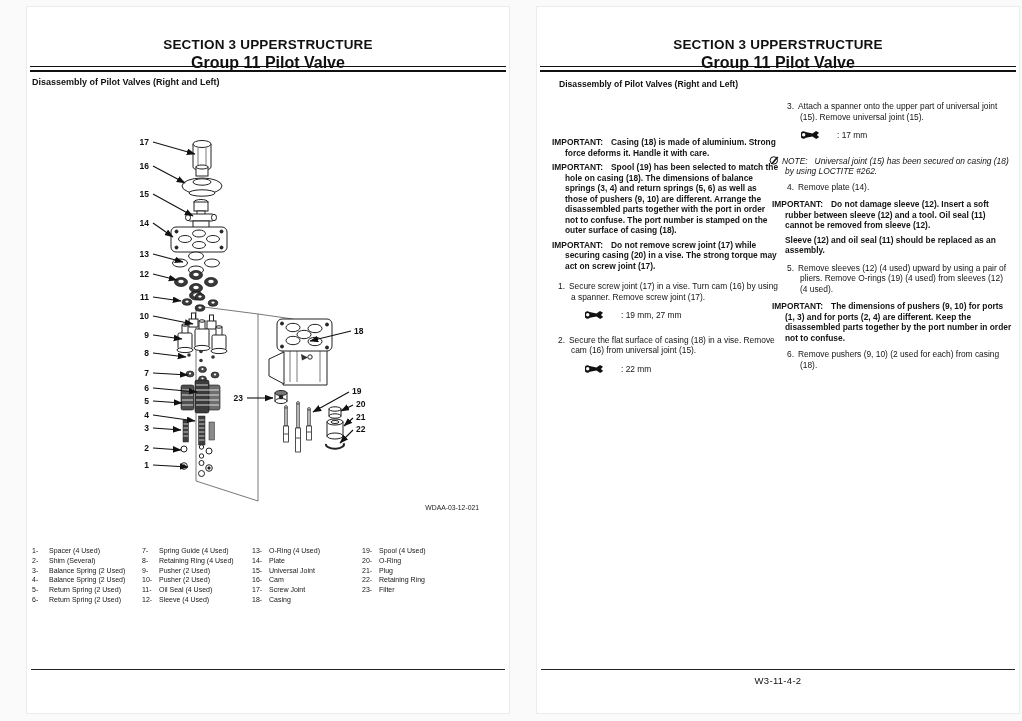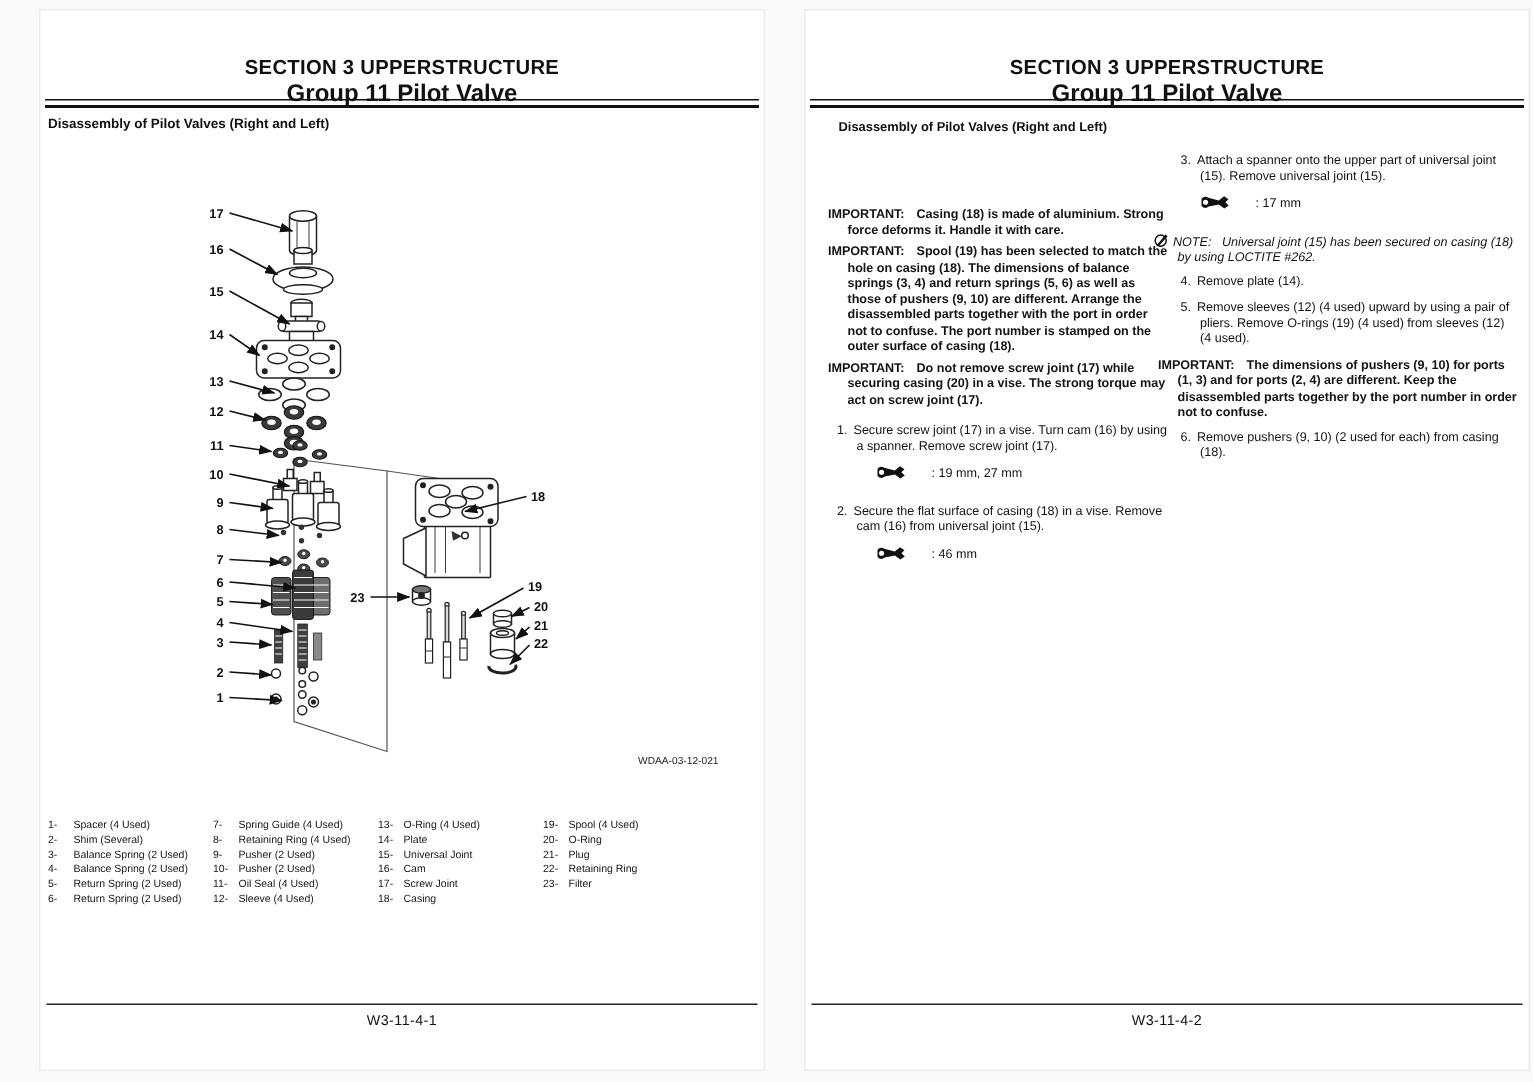--- a/index.html
+++ b/index.html
@@ -428,21 +428,20 @@
           <span>Retaining Ring</span>
         </div>
       <div class="prow">
           <span class="pnum">23-</span>
           <span>Filter</span>
         </div>
     </div>
   </div>
 
   <div class="footer-rule"></div>
-  <div class="footer-text">W3-11-4-1</div>
 </div>
 
 <div class="page" id="p2">
   <div class="hdr-title">SECTION 3 UPPERSTRUCTURE</div>
   <div class="hdr-sub">Group 11 Pilot Valve</div>
   <div class="hdr-rule"></div>
   <div class="page-heading">Disassembly of Pilot Valves (Right and Left)</div>
 
   <div class="col" id="colL">
     <div class="imp">
@@ -465,21 +464,21 @@
       <span>: 19 mm, 27 mm</span>
     </div>
     <div class="step">
       <span class="num">2.</span><span>Secure the flat surface of casing (18) in a vise. Remove cam (16) from universal joint (15).</span>
     </div>
     <div class="wrench">
       <svg class="icon" width="21" height="10" viewBox="0 0 21 10">
         <path d="M4.6,1.9 A3.6,3.6 0 1 0 4.9,7.7 L11.5,6.4 L15.2,9.0 L18.2,7.0 L15.9,4.9 L18.0,2.8 L15.0,0.9 L11.5,3.6 Z" fill="#111"></path>
         <circle cx="2.7" cy="4.8" r="1.7" fill="#fff"></circle>
       </svg>
-      <span>: 46 mm</span>
+      <span>: 22 mm</span>
     </div>
   </div>
 
   <div class="col" id="colR">
     <div class="step" style="margin-top:12px">
       <span class="num">3.</span><span>Attach a spanner onto the upper part of universal joint (15). Remove universal joint (15).</span>
     </div>
     <div class="wrench">
       <svg class="icon" width="21" height="10" viewBox="0 0 21 10">
         <path d="M4.6,1.9 A3.6,3.6 0 1 0 4.9,7.7 L11.5,6.4 L15.2,9.0 L18.2,7.0 L15.9,4.9 L18.0,2.8 L15.0,0.9 L11.5,3.6 Z" fill="#111"></path>
@@ -489,20 +488,24 @@
     </div>
     <div class="note">
       <svg class="icon" width="10" height="10" viewBox="0 0 10 10">
         <circle cx="4.8" cy="5.4" r="3.7" fill="none" stroke="#111" stroke-width="1"></circle>
         <path d="M2.4,8.2 L8.0,1.4 L9.4,2.5 L3.9,8.7 L1.9,9.3 Z" fill="#111"></path>
       </svg><span class="lbl">NOTE:</span><span>Universal joint (15) has been secured on casing (18) by using LOCTITE #262.</span>
     </div>
     <div class="step" style="margin-top:5px">
       <span class="num">4.</span><span>Remove plate (14).</span>
     </div>
+    <div class="imp" style="margin-top:7px">
+      <span class="lbl">IMPORTANT:</span><span>Do not damage sleeve (12). Insert a soft rubber between sleeve (12) and a tool. Oil seal (11) cannot be removed from sleeve (12).</span>
+      <div class="cont">Sleeve (12) and oil seal (11) should be replaced as an assembly.</div>
+    </div>
     <div class="step" style="margin-top:7px">
       <span class="num">5.</span><span>Remove sleeves (12) (4 used) upward by using a pair of pliers. Remove O-rings (19) (4 used) from sleeves (12) (4 used).</span>
     </div>
     <div class="imp" style="margin-top:7px">
       <span class="lbl">IMPORTANT:</span><span>The dimensions of pushers (9, 10) for ports (1, 3) and for ports (2, 4) are different. Keep the disassembled parts together by the port number in order not to confuse.</span>
     </div>
     <div class="step" style="margin-top:6px">
       <span class="num">6.</span><span>Remove pushers (9, 10) (2 used for each) from casing (18).</span>
     </div>
   </div>

